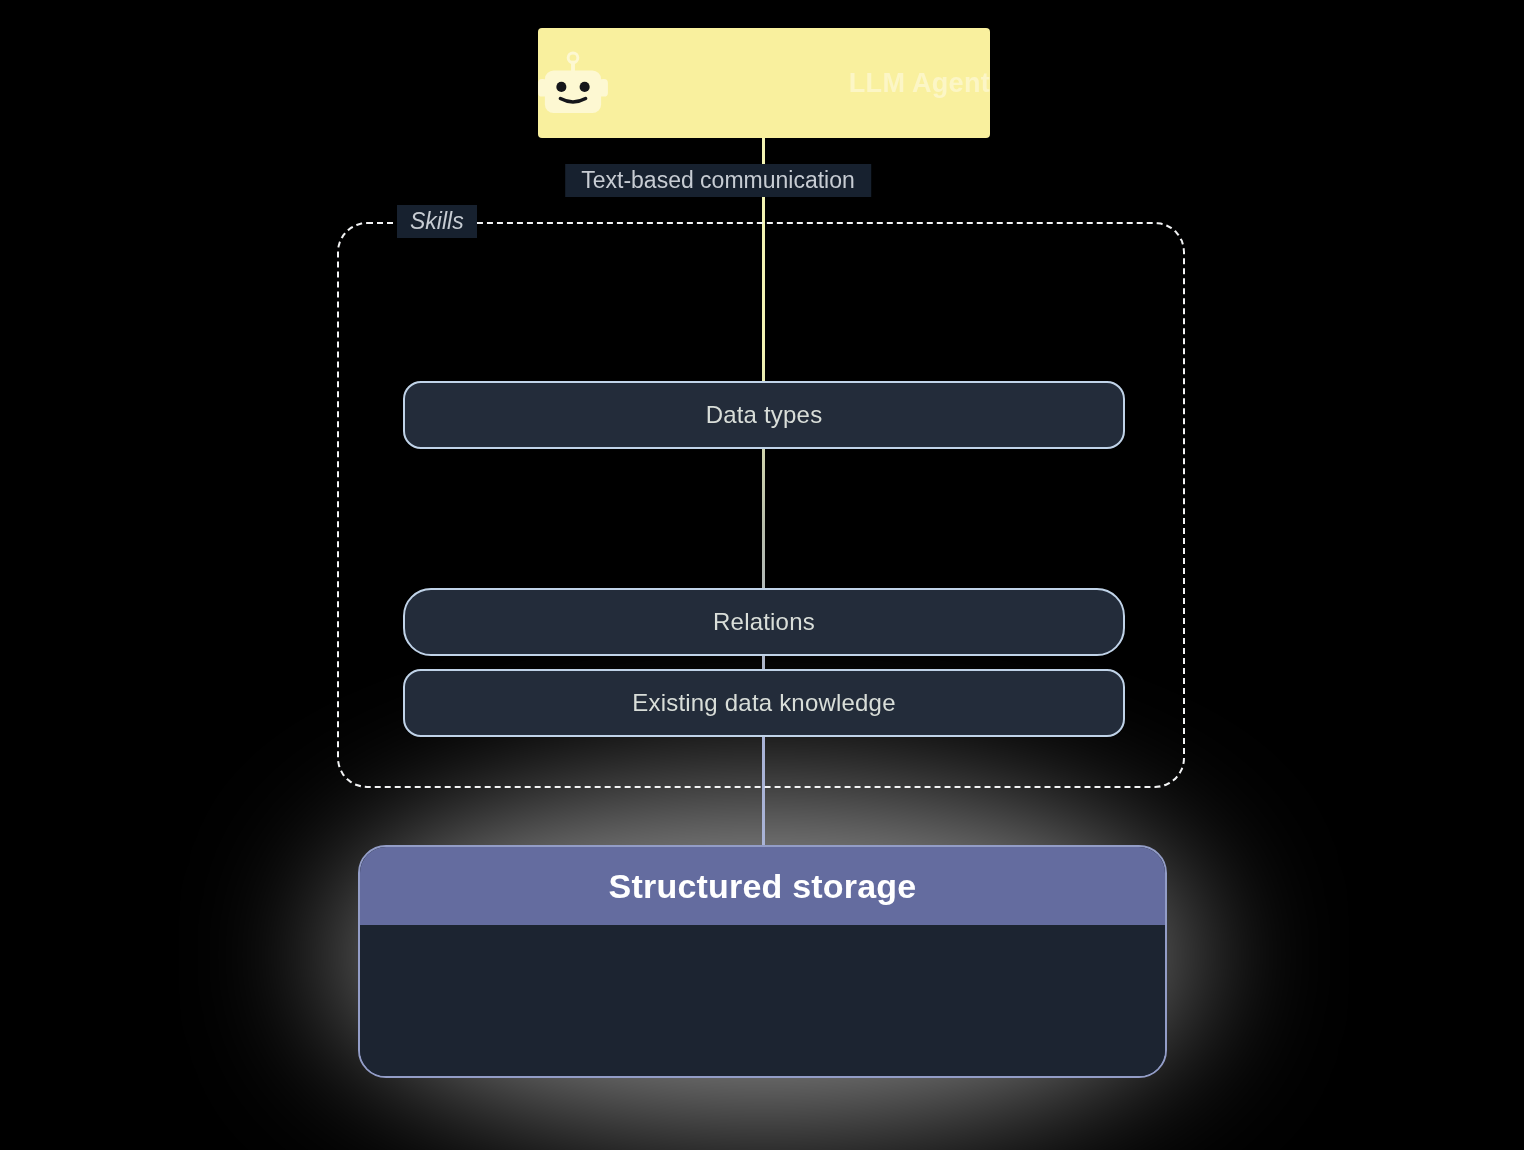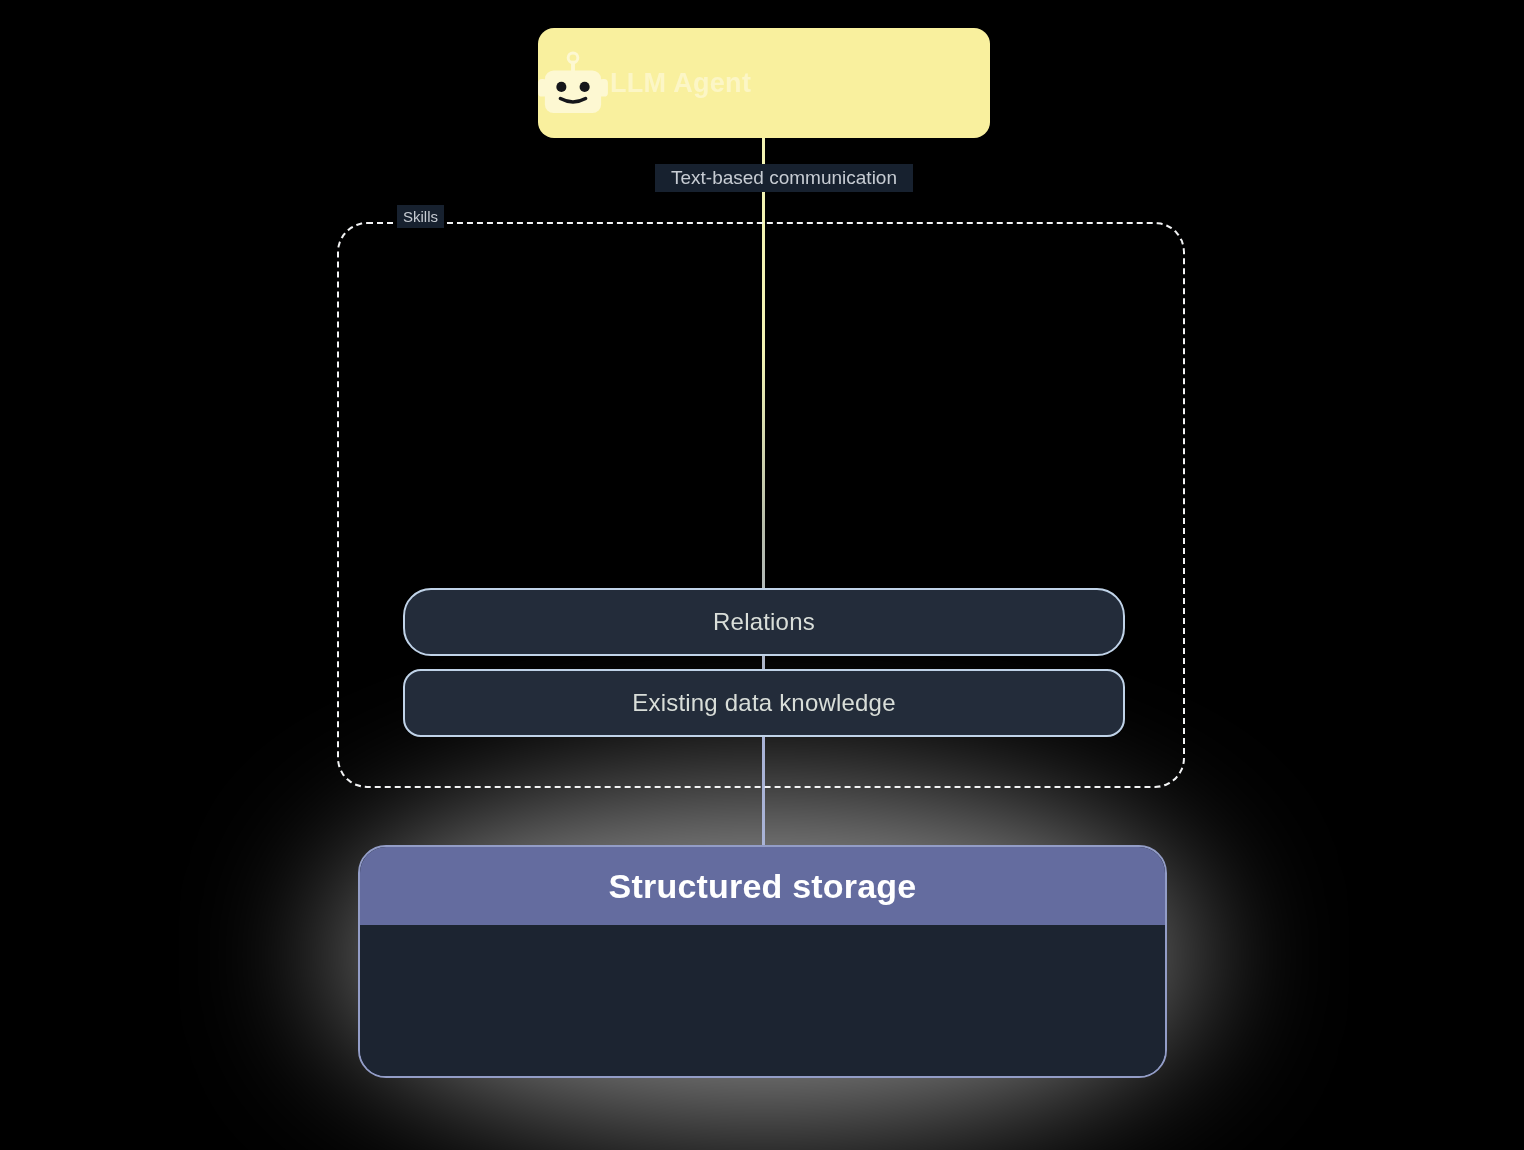--- a/index.html
+++ b/index.html
@@ -51,58 +51,59 @@
       var(--line-mid) 55%,
       var(--line-bottom) 82%,
       var(--line-bottom) 100%);
     z-index:1;
   }
 
   .agent-box{
     position:absolute;
     left:538px;top:28px;width:452px;height:110px;
     background:var(--agent-bg);
-    border-radius:16px;
-    display:flex;align-items:center;justify-content:flex-start;
+    border-radius:4px;
+    display:flex;align-items:center;justify-content:space-between;
     gap:2px;
     z-index:2;
   }
   .agent-label{
     font-size:27px;font-weight:700;
     color:var(--agent-text);
     letter-spacing:.3px;
   }
   .robot{width:70px;height:64px;display:block;}
 
   .comm-label{
     position:absolute;
-    left:784px;top:164px;transform:translateX(-50%);
+    left:718px;top:164px;transform:translateX(-50%);
     background:var(--label-bg);
     color:var(--label-text);
-    font-size:19px;
+    font-size:23px;
     padding:3px 16px;
     white-space:nowrap;
     z-index:2;
   }
 
   .skills-group{
     position:absolute;
     left:337px;top:222px;width:848px;height:566px;
     border:2px dashed var(--dash-border);
     border-radius:30px;
     box-sizing:border-box;
     z-index:2;
   }
   .skills-tag{
     position:absolute;
     left:58px;top:-19px;
     background:var(--label-bg);
     color:var(--label-text);
-    font-size:15px;
-    padding:3px 6px;
+    font-size:23px;
+    padding:3px 13px;
+    font-style:italic;
   }
   .skill-box{
     position:absolute;
     left:64px;width:722px;height:68px;
     box-sizing:border-box;
     background:var(--node-bg);
     border:2px solid var(--node-border);
     border-radius:18px;
     display:flex;align-items:center;justify-content:center;
     z-index:3;
@@ -161,20 +162,23 @@
       <path d="M23 49 Q36 56 49 49" fill="none" stroke="var(--robot-dark)" stroke-width="3.6" stroke-linecap="round"></path>
     </svg>
     <span class="agent-label">LLM Agent</span>
   </div>
 
   <div class="comm-label">Text-based communication</div>
 
   <div class="skills-group">
     <div class="skills-tag">Skills</div>
 
+    <div class="skill-box skill-1">
+      <span>Data types</span>
+    </div>
     <div class="skill-box skill-3">
       <span>Relations</span>
     </div>
     <div class="skill-box skill-4">
       <span>Existing data knowledge</span>
     </div>
   </div>
 
   <div class="storage-box">
     <div class="storage-header">

